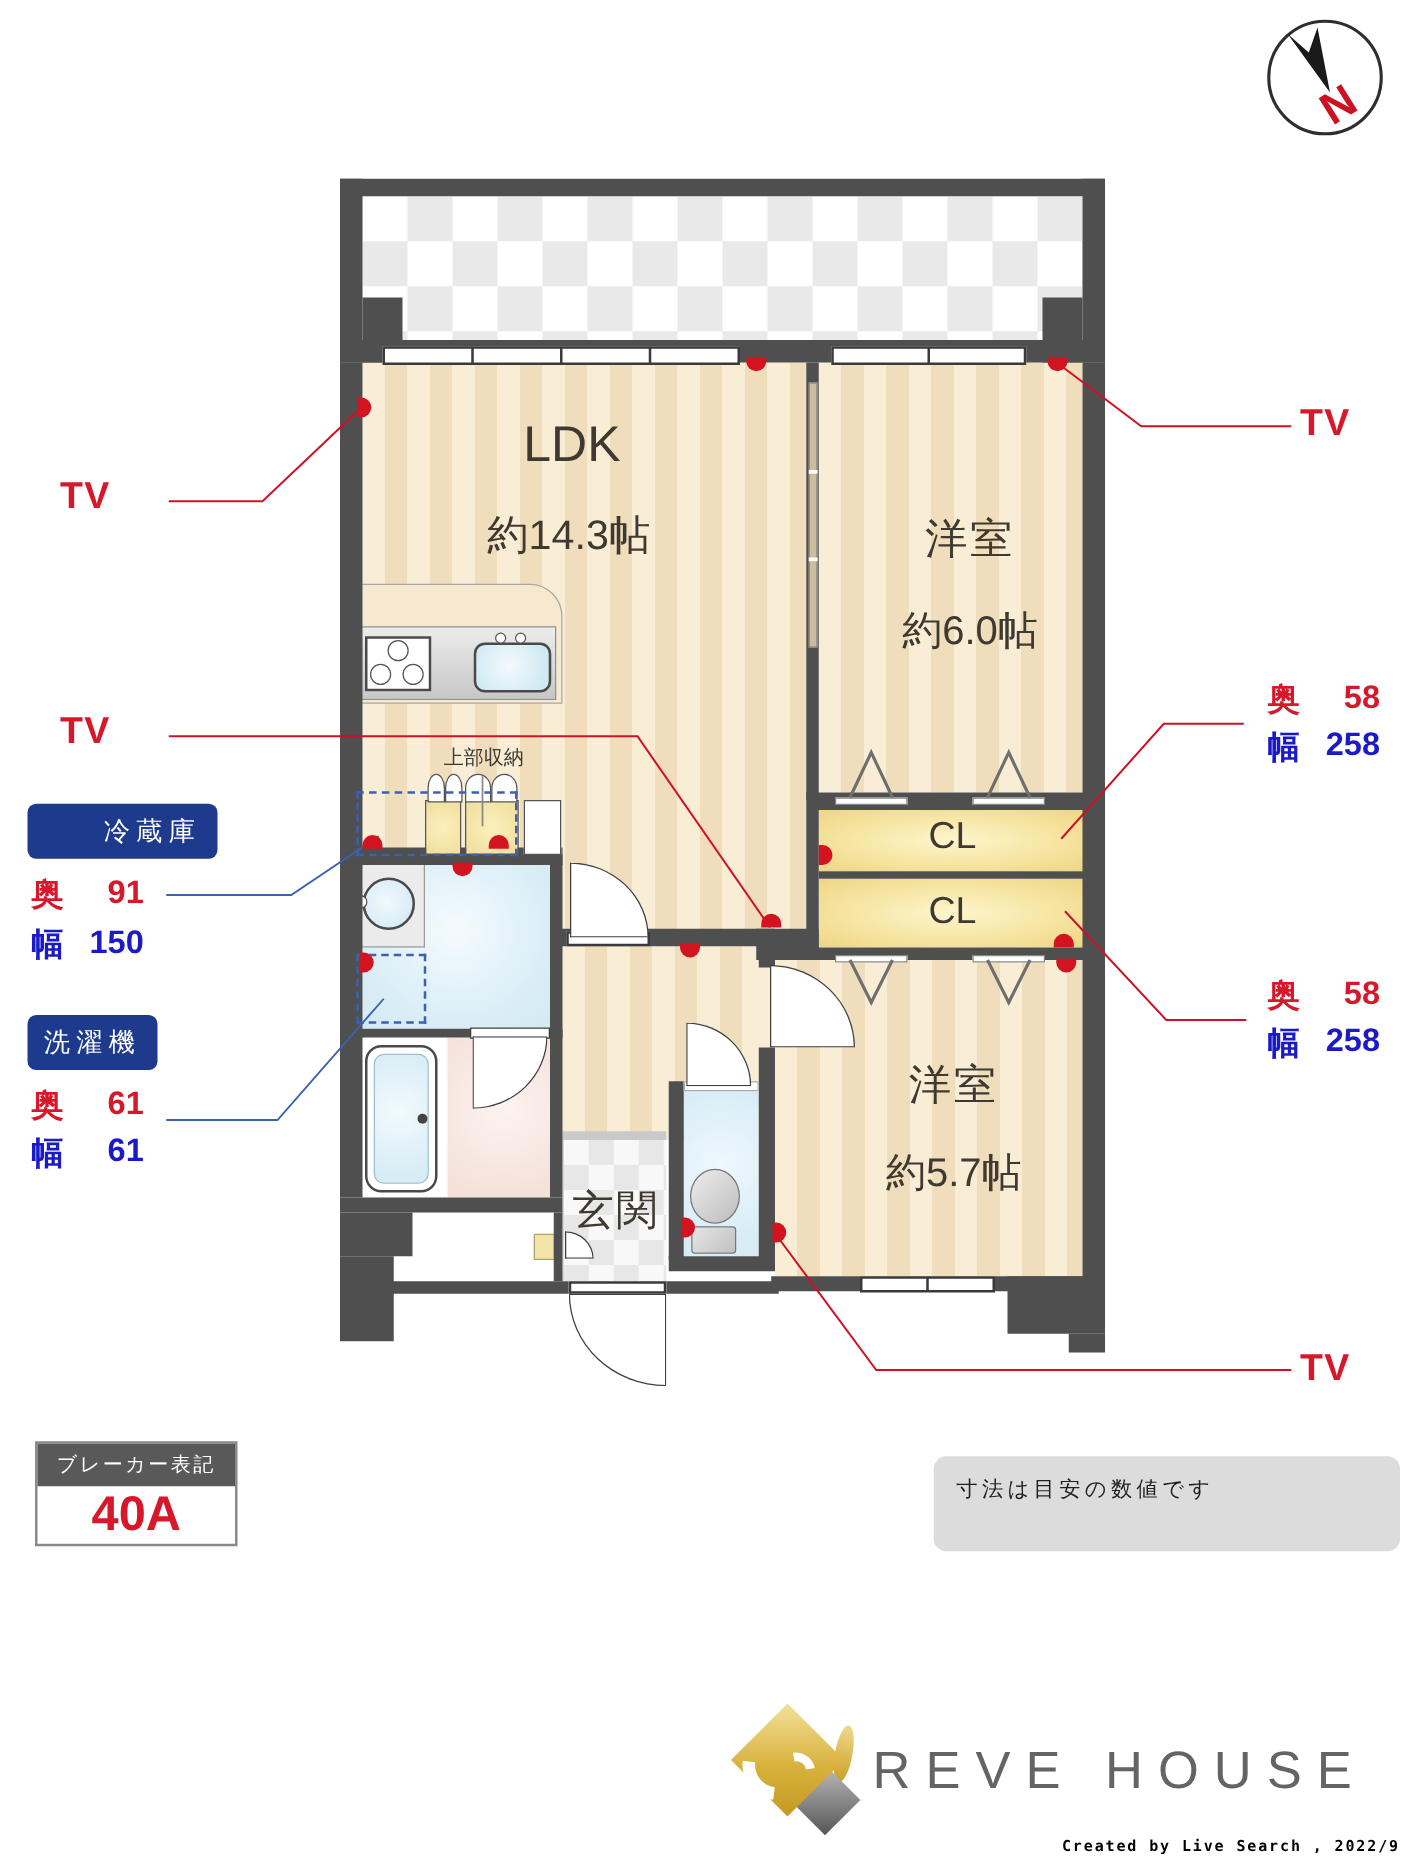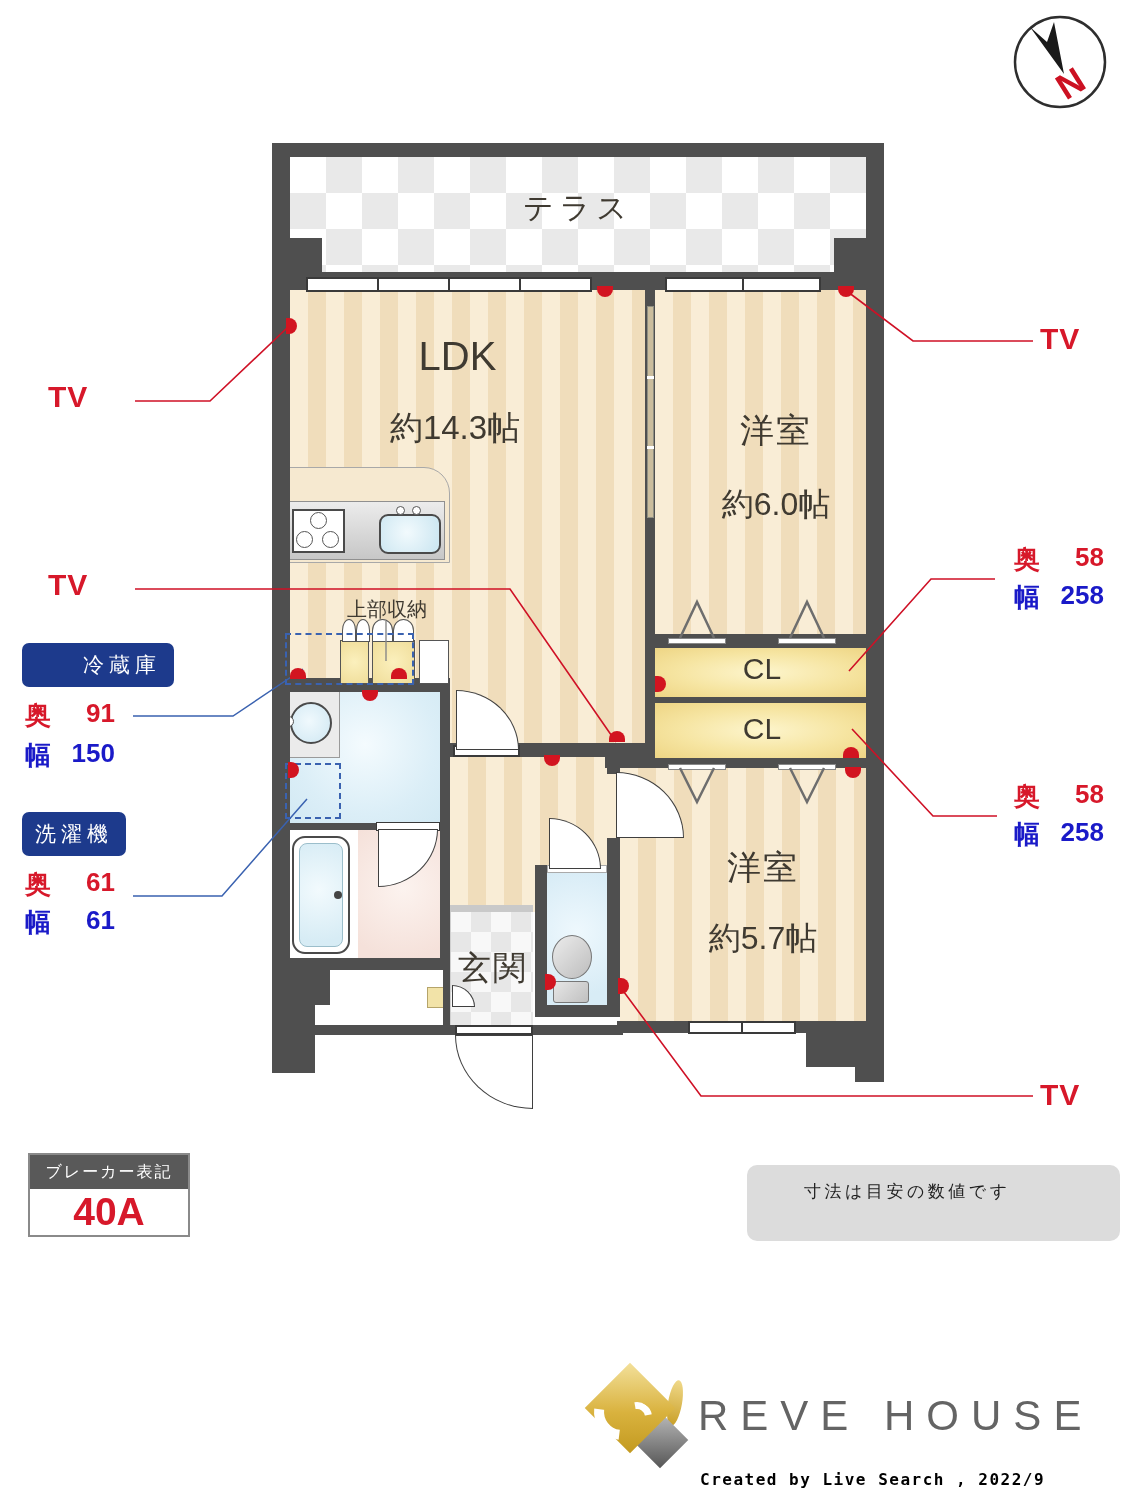--- a/index.html
+++ b/index.html
@@ -184,31 +184,30 @@
   <div class="out out-u" style="left:391px;top:668px;"></div>
   <div class="out out-r" style="left:288px;top:762px;"></div>
   <div class="out out-d" style="left:544px;top:755px;"></div>
   <div class="out out-u" style="left:609px;top:731px;"></div>
   <div class="out out-r" style="left:655px;top:676px;"></div>
   <div class="out out-u" style="left:843px;top:747px;"></div>
   <div class="out out-d" style="left:845px;top:767px;"></div>
   <div class="out out-r" style="left:545px;top:974px;"></div>
   <div class="out out-r" style="left:618px;top:978px;"></div>
 
-  <div class="rlabel" style="left:468px;top:188px;width:220px;font-size:30px;letter-spacing:6px;">テラス</div>
   <div class="rlabel" style="left:390px;top:334px;width:135px;font-size:40px;">LDK</div>
   <div class="rlabel" style="left:370px;top:406px;width:170px;font-size:33px;">約14.3帖</div>
   <div class="rlabel" style="left:706px;top:408px;width:140px;font-size:34px;letter-spacing:2px;">洋室</div>
   <div class="rlabel" style="left:696px;top:483px;width:160px;font-size:32px;">約6.0帖</div>
   <div class="rlabel" style="left:698px;top:845px;width:130px;font-size:34px;letter-spacing:2px;">洋室</div>
   <div class="rlabel" style="left:688px;top:917px;width:150px;font-size:32px;">約5.7帖</div>
   <div class="rlabel" style="left:712px;top:652px;width:100px;font-size:30px;">CL</div>
   <div class="rlabel" style="left:712px;top:712px;width:100px;font-size:30px;">CL</div>
   <div class="rlabel" style="left:455px;top:946px;width:76px;font-size:33px;letter-spacing:2px;">玄関</div>
-  <div class="rlabel" style="left:332px;top:596px;width:110px;font-size:20px;">上部収納</div>
+  <div class="rlabel" style="left:332px;top:596px;width:110px;font-size:16px;">上部収納</div>
 
   <div class="tv" style="left:48px;top:380px;">TV</div>
   <div class="tv" style="left:48px;top:568px;">TV</div>
   <div class="tv" style="left:1040px;top:322px;">TV</div>
   <div class="tv" style="left:1040px;top:1078px;">TV</div>
 
   <div class="badge" style="left:22px;top:643px;width:104px;height:44px;padding-left:48px;">冷蔵庫</div>
   <div class="dim-row" style="left:25px;top:698px;">
     <span class="dim-red">奥</span>
     <span class="dim-red">91</span>
@@ -242,26 +241,26 @@
     <span class="dim-blue">幅</span>
     <span class="dim-blue">258</span>
   </div>
 
   <div class="abs" style="left:28px;top:1153px;width:162px;height:84px;border:2px solid #8a8a8a;background:#fff;text-align:center;">
     <div style="height:34px;background:#595959;color:#fff;font-size:16px;letter-spacing:2px;display:flex;align-items:center;justify-content:center;">ブレーカー表記</div>
     <div style="height:46px;color:#d7182a;font-size:39px;font-weight:bold;display:flex;align-items:center;justify-content:center;">40A</div>
   </div>
 
   <div class="abs" style="left:747px;top:1165px;width:373px;height:76px;background:#dcdcdc;border-radius:10px;padding:13px 18px;font-size:17px;letter-spacing:3.5px;color:#1f1f1f;line-height:27px;">
-    <div style="white-space:nowrap;margin-left:39px;">寸法は目安の数値です</div>
+    <div style="white-space:nowrap;">寸法は目安の数値です</div>
   </div>
 
   <div class="abs" style="left:588px;top:1362px;width:110px;height:115px;">
     <div class="abs" style="left:80px;top:18px;width:14px;height:46px;background:linear-gradient(#f0d98a,#c99f27);border-radius:50%;transform:rotate(10deg);"></div>
     <div class="abs" style="left:52px;top:58px;width:40px;height:40px;background:linear-gradient(135deg,#bdbdbd 0%,#565656 100%);transform:rotate(45deg);"></div>
     <div class="abs" style="left:10px;top:14px;width:64px;height:64px;background:linear-gradient(135deg,#f3e09a 0%,#d9b23e 55%,#c39a20 100%);transform:rotate(45deg);"></div>
     <div class="abs" style="left:6px;top:22px;width:56px;height:56px;border:10px solid transparent;border-left-color:#fff;border-radius:50%;transform:rotate(-38deg);"></div>
     <div class="abs" style="left:34px;top:40px;width:30px;height:30px;border:7px solid transparent;border-left-color:#fff;border-radius:50%;transform:rotate(125deg);"></div>
   </div>
   <div class="abs" style="left:698px;top:1392px;width:430px;font-size:42px;letter-spacing:12px;color:#646464;font-weight:500;white-space:nowrap;">REVE HOUSE</div>
-  <div class="abs" style="left:700px;top:1470px;width:420px;text-align:left;font-family:'DejaVu Sans Mono','Liberation Mono',monospace;font-size:16px;font-weight:bold;letter-spacing:1.5px;color:#000;white-space:nowrap;">Created by Live Search , 2022/9</div>
+  <div class="abs" style="left:700px;top:1470px;width:420px;text-align:right;font-family:'DejaVu Sans Mono','Liberation Mono',monospace;font-size:12px;font-weight:bold;letter-spacing:1.5px;color:#000;white-space:nowrap;">Created by Live Search , 2022/9</div>
 
 </div>
 
 </body></html>

